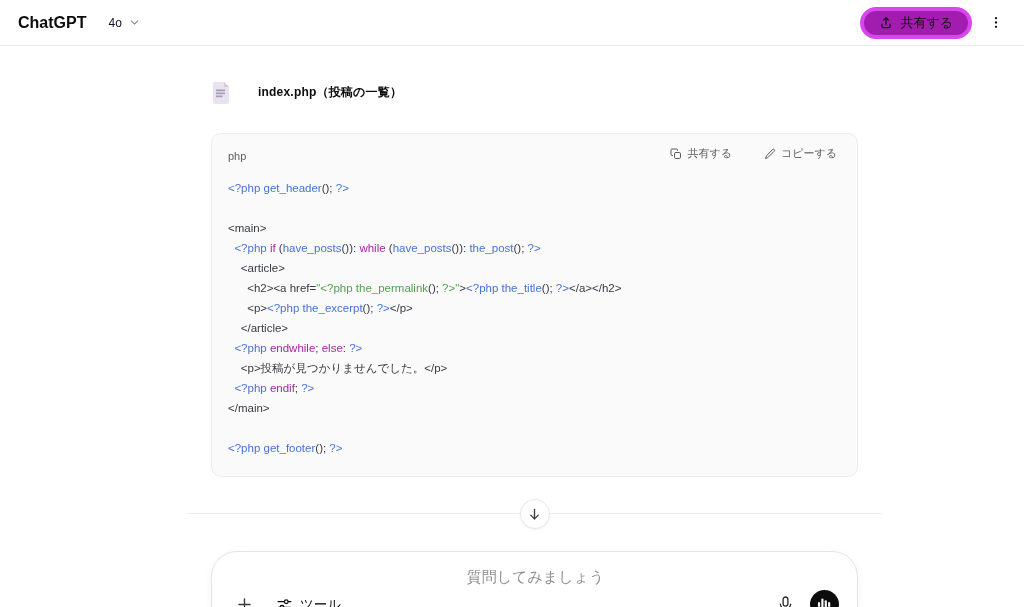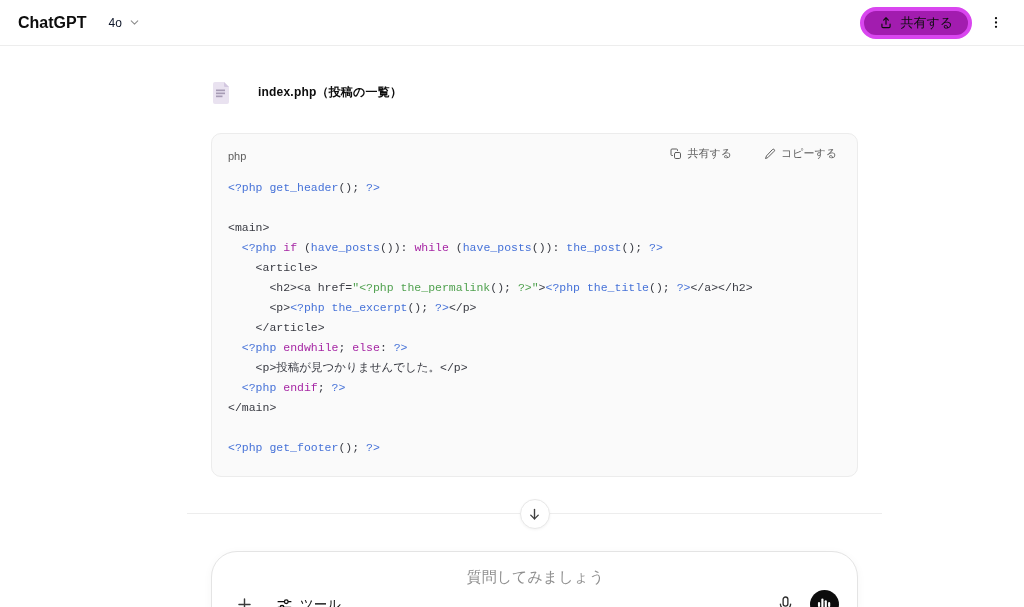--- a/index.html
+++ b/index.html
@@ -27,21 +27,21 @@
   .msg-title h1 { margin:17px; font-size:12px; font-weight:700; color:#0d0d0d; letter-spacing:.2px; }
 
   
   .code-block { margin-top:15px; background:#fafafa; border:1px solid #ececec; border-radius:10px; overflow:hidden; }
   .code-header { display:flex; align-items:flex-end; justify-content:space-between; padding:11px 14px 0 16px; }
   .code-lang { font-size:11px; color:#5d5d5d; }
   .code-actions { display:flex; gap:20px; }
   .code-action { display:flex; align-items:center; gap:5px; font-size:11px; color:#5d5d5d;
     background:none; border:none; cursor:pointer; font-family:"Liberation Sans", sans-serif; }
   .code-action svg { display:block; }
-  .code-content { margin:0; padding:16px 16px 18px; font-family:Liberation Mono, monospace;
+  .code-content { margin:0; padding:16px 16px 18px; font-family:Liberation Sans, sans-serif;
     font-size:11.5px; line-height:20px; white-space:pre; }
   .code-line { height:20px; }
 
   
   .scroll-row { position:relative; margin-top:22px; height:30px; }
   .scroll-divider { position:absolute; left:-24px; right:-24px; top:14px; height:1px; background:#ededed; }
   .scroll-btn { position:absolute; left:50%; top:0; transform:translateX(-50%);
     width:30px; height:30px; border-radius:50%; background:#fff; border:1px solid #e8e8e8;
     box-shadow:0 1px 3px rgba(0,0,0,.05); display:flex; align-items:center; justify-content:center;
     cursor:pointer; color:#3f3f3f; }

